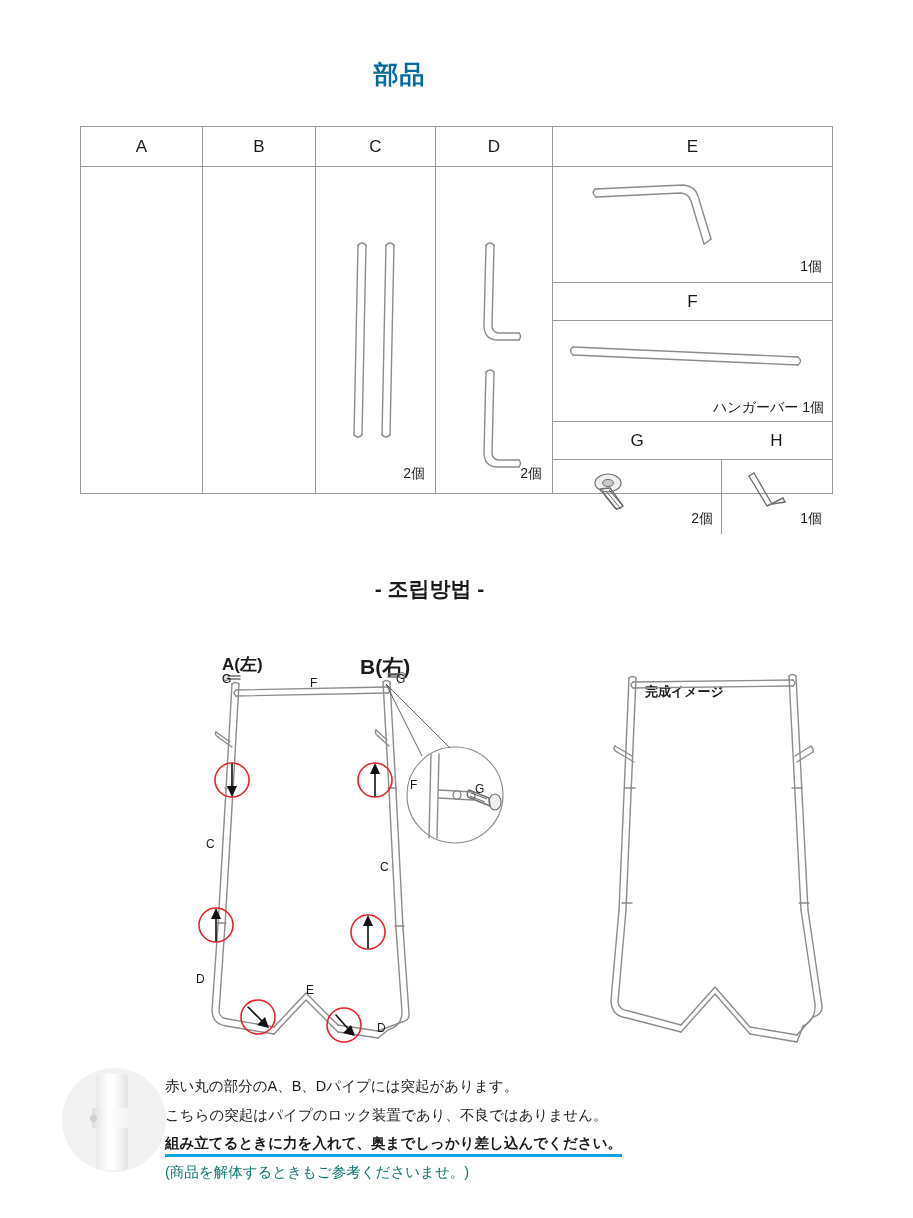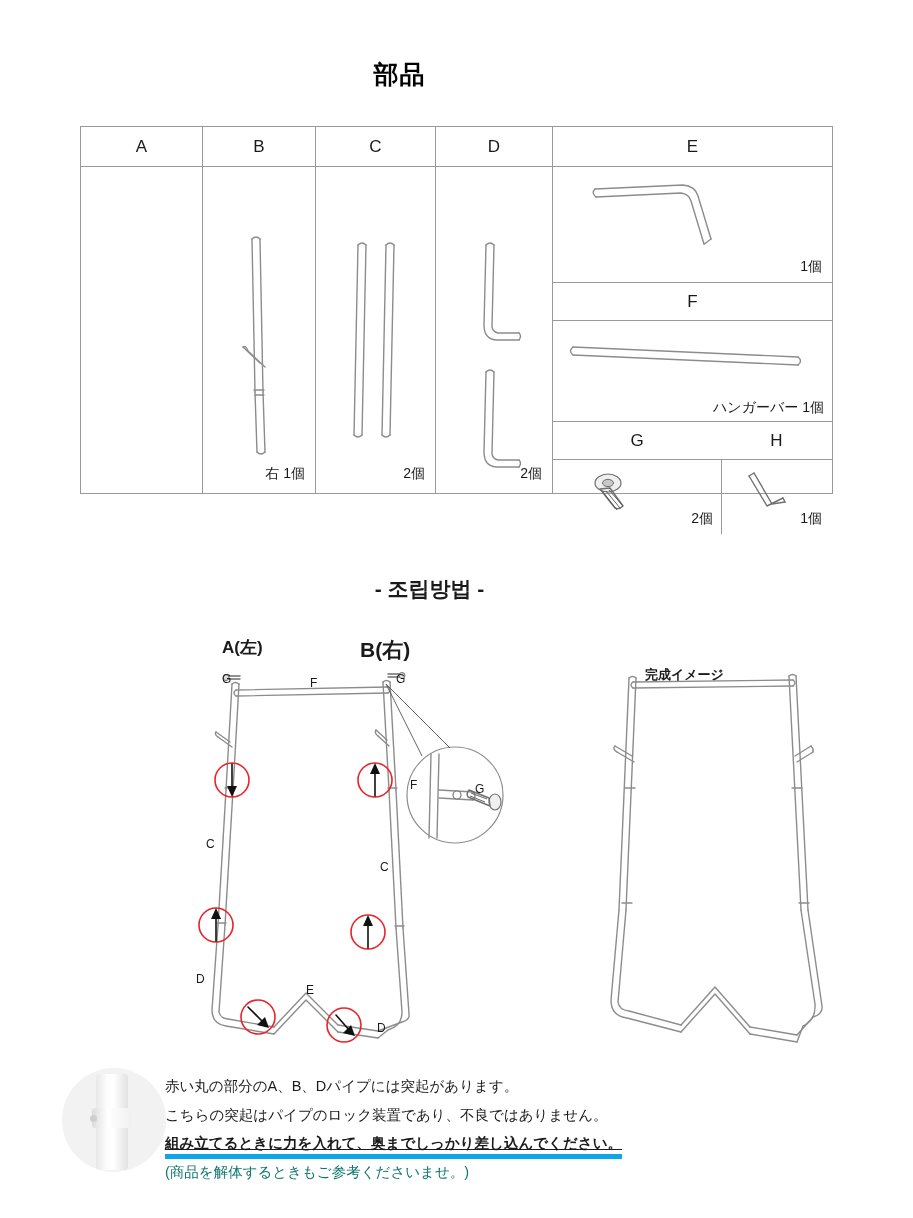--- a/index.html
+++ b/index.html
@@ -24,21 +24,21 @@
   
   .parts-title {
     position: absolute;
     top: 58px;
     left: 0;
     width: 799px;
     text-align: center;
     font-size: 25px;
     font-weight: bold;
     letter-spacing: 1px;
-    color: #000000;
+    color: #0369a1;
   }
 
   
   .parts-table {
     position: absolute;
     left: 80px;
     top: 126px;
     width: 753px;
     height: 368px;
     border: 1px solid #9a9a9a;
@@ -111,40 +111,39 @@
     font-size: 21px;
     font-weight: bold;
     color: #1a1a1a;
   }
   .lbl {
     position: absolute;
     font-size: 15px;
     color: #1a1a1a;
     white-space: nowrap;
   }
-  .lbl.bold { font-weight: bold; }
+  .lbl.bold { font-weight: bold; margin-top: 17px; }
   .lbl.small { font-size: 12px; }
 
   
   .note {
     position: absolute;
     left: 165px;
     font-size: 14.5px;
     color: #1a1a1a;
     white-space: nowrap;
   }
   .note.l1 { top: 1077px; }
   .note.l2 { top: 1106px; }
   .note.l3 {
     top: 1134px;
     font-weight: bold;
-    border-bottom: 5px solid #0ea5e9;
+    border-bottom: 3px solid #0ea5e9;
     padding-bottom: 1px;
     display: inline-block;
-    text-decoration: underline;
   }
   .note.l4 { top: 1163px; color: #0f766e; }
 
   .photo-circle {
     position: absolute;
     left: 62px;
     top: 1068px;
     width: 104px;
     height: 104px;
     border-radius: 50%;
@@ -220,33 +219,20 @@
   <div class="parts-title">部品</div>
 
   <div class="parts-table">
 
     <div class="pt-col" style="left:0; width:122px;">
       <div class="pt-head">A</div>
     </div>
 
     <div class="pt-col" style="left:122px; width:113px;">
       <div class="pt-head">B</div>
-      <div class="pt-body">
-        <svg width="113" height="327" viewBox="0 0 113 327">
-          <path class="stroke" d="M49 72 L52 225 M57 72 L60 225"></path>
-          <path class="stroke" d="M49 72 Q53 68 57 72"></path>
-          <path class="stroke" d="M52 225 L54 285 M60 225 L62 285"></path>
-          <path class="stroke" d="M54 285 Q58 289 62 285"></path>
-          <path class="stroke" d="M57 196 L40 180 M62 200 L45 184"></path>
-          <path class="stroke" d="M40 180 Q43 178 45 184"></path>
-          <line class="stroke" x1="51" y1="223" x2="61" y2="223"></line>
-          <line class="stroke" x1="52" y1="228" x2="61" y2="228"></line>
-        </svg>
-        <div class="pt-qty">右 1個</div>
-      </div>
     </div>
 
     <div class="pt-col" style="left:235px; width:120px;">
       <div class="pt-head">C</div>
       <div class="pt-body">
         <svg width="120" height="327" viewBox="0 0 120 327">
           <path class="stroke" d="M42 78 L38 268 M50 78 L46 268"></path>
           <path class="stroke" d="M42 78 Q46 74 50 78"></path>
           <path class="stroke" d="M38 268 Q42 272 46 268"></path>
           <path class="stroke" d="M70 78 L66 268 M78 78 L74 268"></path>

